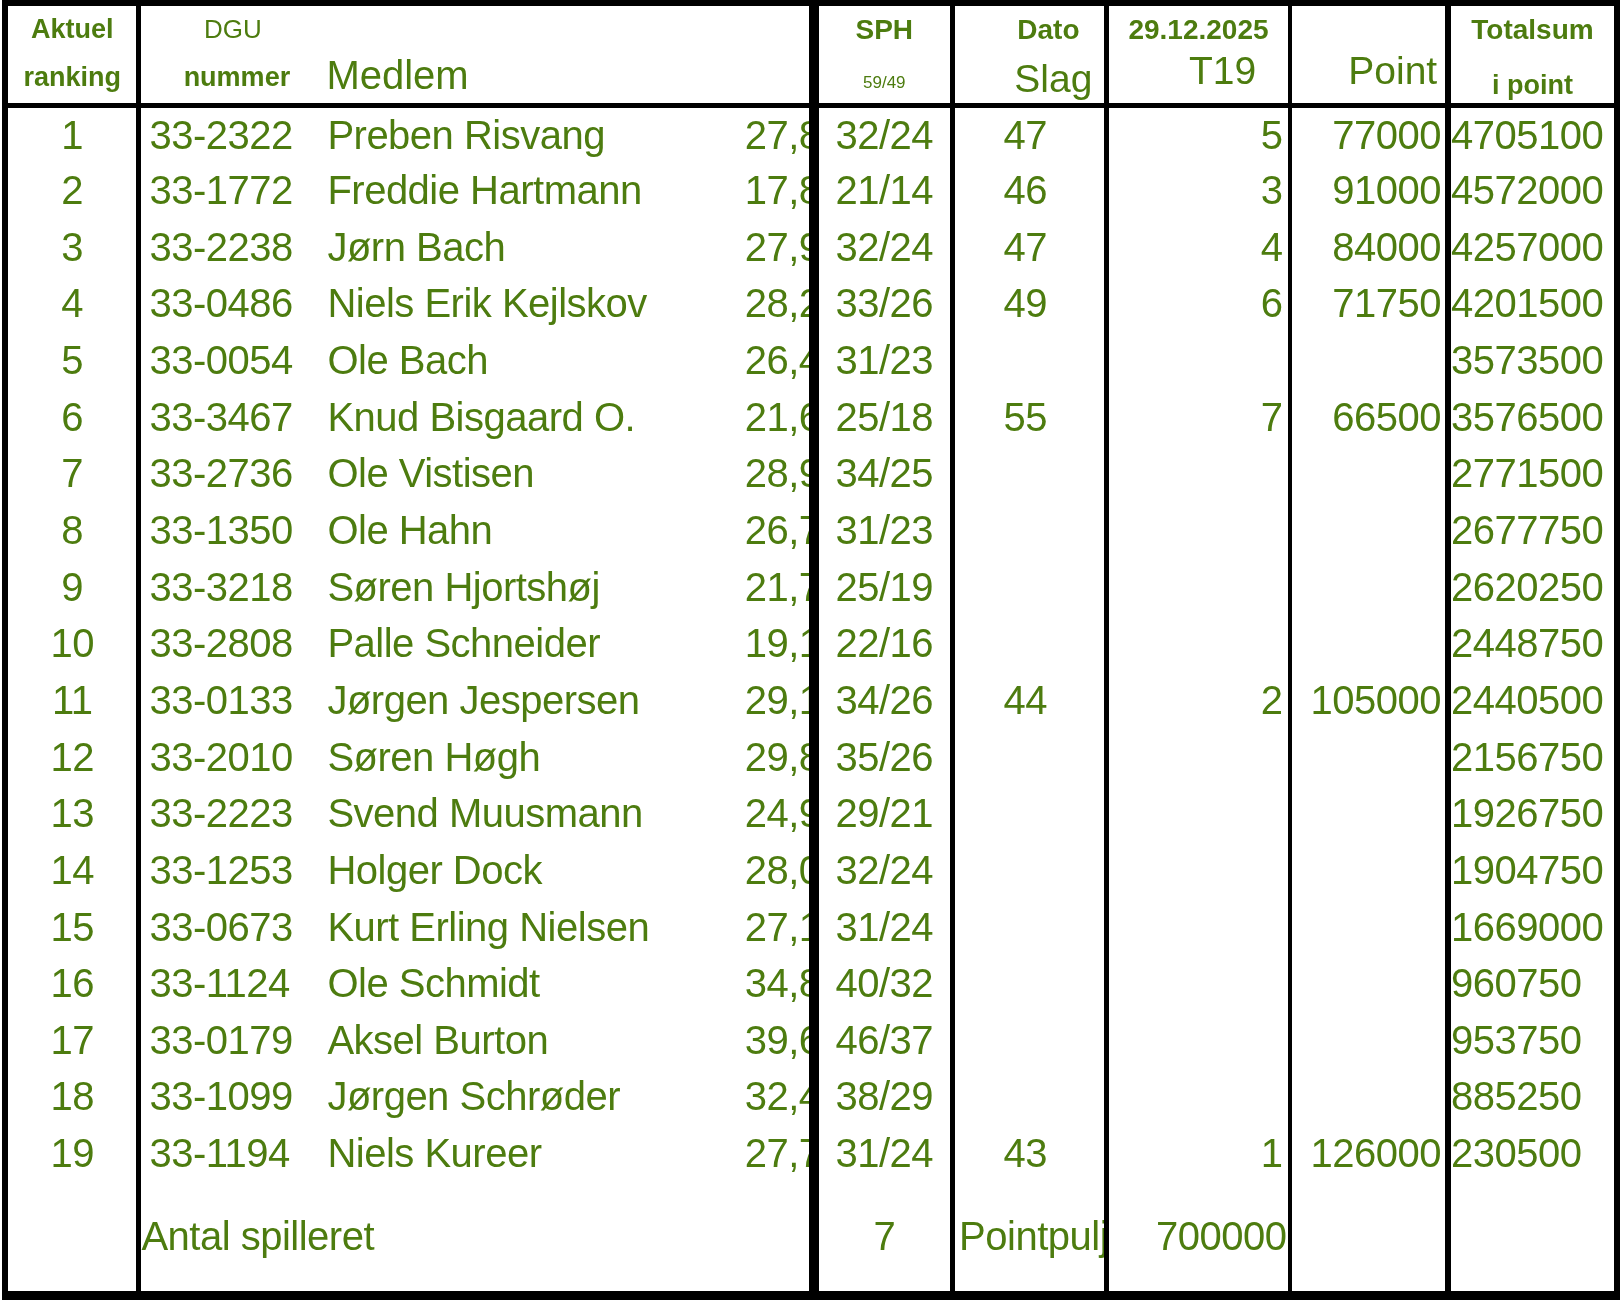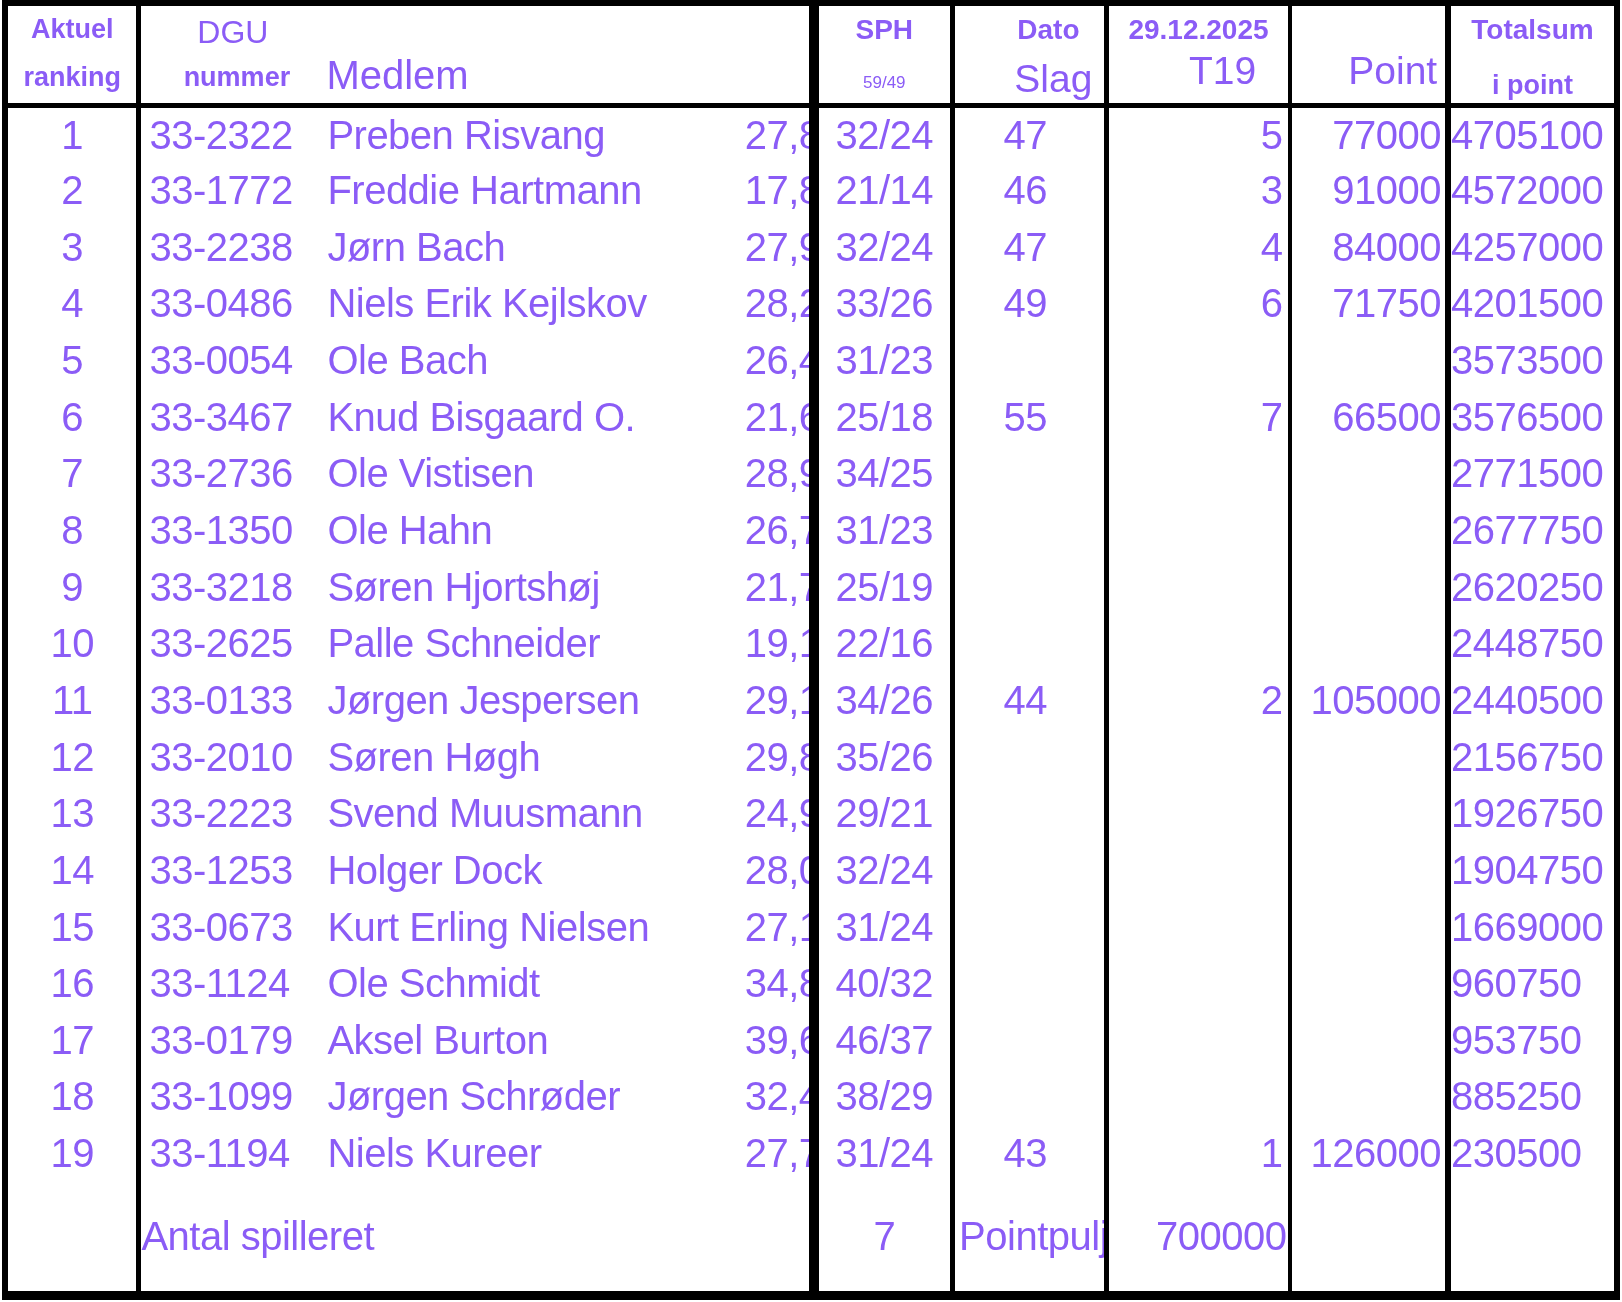--- a/index.html
+++ b/index.html
@@ -1,21 +1,21 @@
 <!DOCTYPE html>
 <html><head>
 <meta charset="utf-8">
 <style>
   html,body{margin:0;padding:0;background:#ffffff;}
   .page{
     position:relative;
     width:1622px;height:1302px;
     background:#ffffff;
     font-family:"Liberation Sans","DejaVu Sans",sans-serif;
-    color:#8b5cf6;
+    color:#4d7c0f;
     overflow:hidden;
   }
   table.rank{
     border-collapse:collapse;
     table-layout:fixed;
     width:1618px;height:1300px;
     margin-left:2px;
     border:6px solid #000;
     border-bottom-width:9px;
   }
@@ -41,21 +41,21 @@
   .bold{font-weight:bold;}
   .fs-small{font-size:27px;}
   .fs-head{font-size:28px;}
   .fs-sub{font-size:17px;}
   .fs-big{font-size:39px;margin-left:24px;}
   .ta-c{text-align:center;}
   .ta-r{text-align:right;padding-right:24px;box-sizing:border-box;}
 
   
   .gh{position:relative;}
-  .gh .dgu   {position:absolute;top:8px;left:0;width:183px;text-align:center;font-size:32px;}
+  .gh .dgu   {position:absolute;top:8px;left:0;width:183px;text-align:center;font-size:26px;}
   .gh .nummer{position:absolute;bottom:10px;left:4px;width:183px;text-align:center;font-size:27px;font-weight:bold;margin-top:45px;}
   .gh .medlem{position:absolute;bottom:5px;left:185px;font-size:40px;}
 
   tbody td{
     padding:0;
     font-size:40px;
     letter-spacing:-0.5px;
     white-space:nowrap;
     vertical-align:middle;
     overflow:hidden;
@@ -249,21 +249,21 @@
             <div class="clip"><span>21,7</span></div>
           </td>
           <td class="c-sph b-sph">25/19</td>
           <td class="c-slag b-slag"></td>
           <td class="c-t19 b-t19"></td>
           <td class="c-point b-point"></td>
           <td class="c-total">2620250</td>
         </tr>
         <tr class="data-row">
           <td class="c-rank b-rank">10</td>
-          <td class="c-dgu">33-2625</td>
+          <td class="c-dgu">33-2808</td>
           <td class="c-name">Palle Schneider</td>
           <td class="c-hcp b-hcp">
             <div class="clip"><span>19,1</span></div>
           </td>
           <td class="c-sph b-sph">22/16</td>
           <td class="c-slag b-slag"></td>
           <td class="c-t19 b-t19"></td>
           <td class="c-point b-point"></td>
           <td class="c-total">2448750</td>
         </tr>

